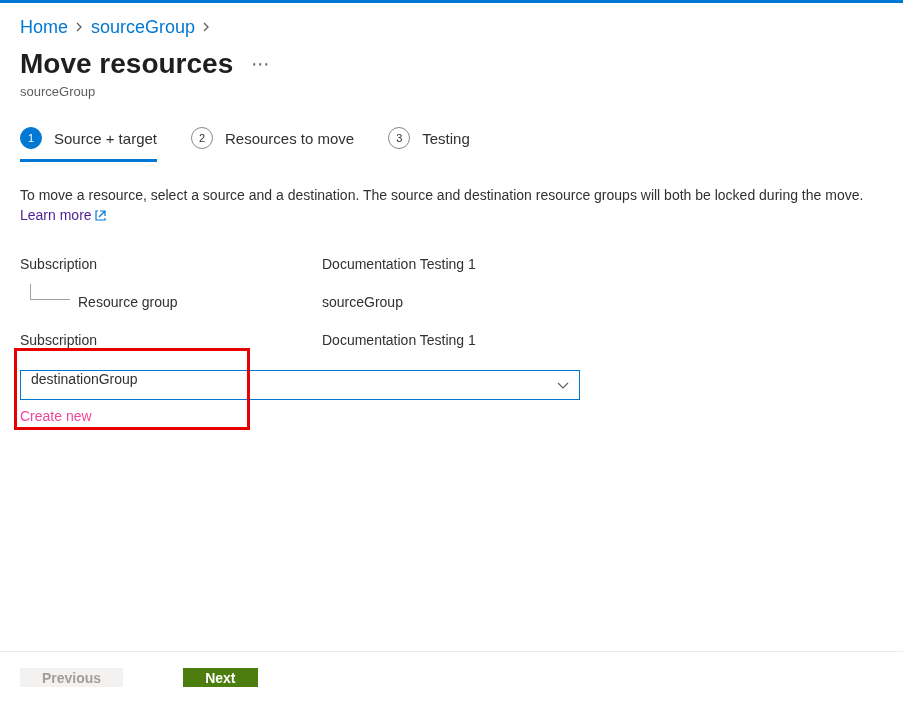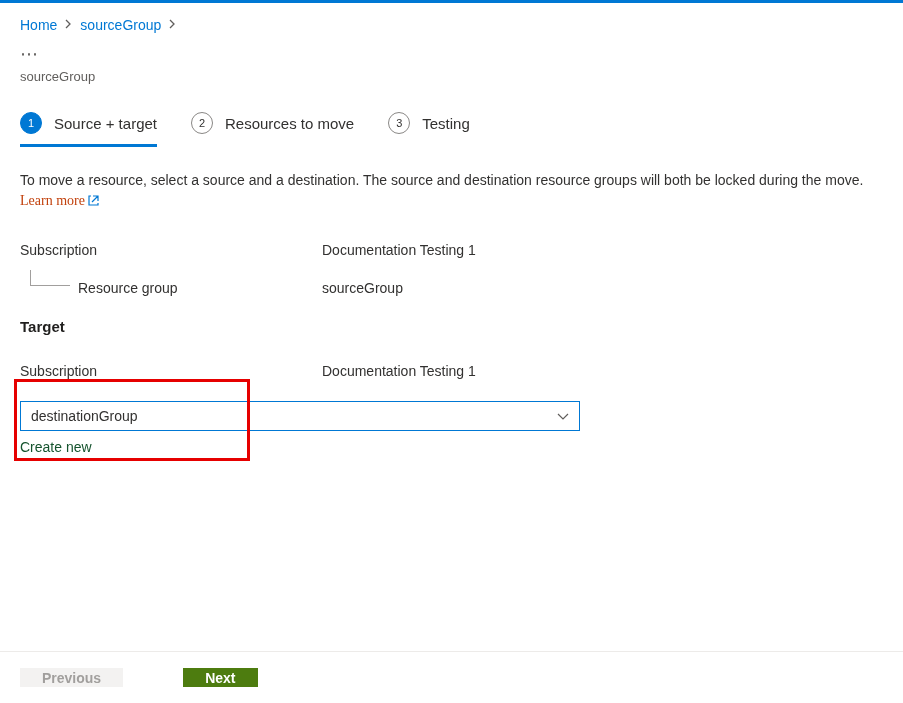--- a/index.html
+++ b/index.html
@@ -20,21 +20,21 @@
       height: 3px;
       background: #0078d4;
       width: 100%;
     }
     .content {
       padding: 14px 20px 0 20px;
     }
     .breadcrumb {
       display: flex;
       align-items: center;
-      font-size: 14px;
+      font-size: 18px;
       margin-bottom: 10px;
     }
     .breadcrumb a {
       color: #0078d4;
       text-decoration: none;
       cursor: pointer;
     }
     .breadcrumb .chev {
       margin: 0 8px;
       color: #605e5c;
@@ -104,24 +104,23 @@
     .tab.active .tab-label {
       font-weight: 400;
     }
     .intro {
       font-size: 14px;
       line-height: 1.45;
       color: #323130;
       margin-bottom: 28px;
     }
     .intro a {
-      color: #c2410c;
+      color: #4c1d95;
       text-decoration: none;
       cursor: pointer;
-      font-family: Liberation Serif, serif;
     }
     .ext-icon {
       display: inline-block;
       vertical-align: -2px;
       margin-left: 2px;
     }
     .section-head {
       font-size: 15px;
       font-weight: 600;
       margin-bottom: 28px;
@@ -170,39 +169,39 @@
     }
     .select-box {
       width: 100%;
       height: 30px;
       border: 1px solid #0078d4;
       padding: 0 30px 0 10px;
       font-size: 14px;
       color: #323130;
       background: #ffffff;
       display: flex;
-      align-items: center;
+      align-items: flex-start;
       cursor: pointer;
       position: relative;
     }
     .select-chevron {
       position: absolute;
       right: 10px;
       top: 50%;
       transform: translateY(-50%);
       color: #605e5c;
     }
     .highlight-box {
       position: absolute;
       border: 3px solid #e60000;
       pointer-events: none;
     }
     .create-new {
       display: inline-block;
-      color: #14532d;
+      color: #ec4899;
       font-size: 14px;
       text-decoration: none;
       margin-top: 8px;
       cursor: pointer;
     }
     .footer {
       position: absolute;
       left: 0;
       right: 0;
       bottom: 0;
@@ -253,20 +252,21 @@
     </span>
     <a>sourceGroup</a>
     <span class="chev">
       <svg width="7" height="10" viewBox="0 0 7 10">
           <path d="M1 1 L5 5 L1 9" stroke="#605e5c" stroke-width="1.3" fill="none"></path>
         </svg>
     </span>
   </nav>
 
   <div class="title-row">
+    <h1 class="page-title">Move resources</h1>
     <span class="ellipsis">⋯</span>
   </div>
   <div class="subtitle">sourceGroup</div>
 
   <div class="tabs">
     <div class="tab active">
       <span class="tab-num">1</span>
       <span class="tab-label">Source + target</span>
     </div>
     <div class="tab">
@@ -298,21 +298,20 @@
   <div class="field-row">
     <div class="field-label-col">
       <span class="tree-indent"></span>
       <span class="field-label">Resource group</span>
     </div>
     <div class="field-value-col">
       <span class="field-value">sourceGroup</span>
     </div>
   </div>
 
-  <div class="section-head" style="margin-top:10px;">Target</div>
 
   <div class="field-row">
     <div class="field-label-col">
       <span class="field-label">Subscription</span>
     </div>
     <div class="field-value-col">
       <span class="field-value">Documentation Testing 1</span>
     </div>
   </div>
 

